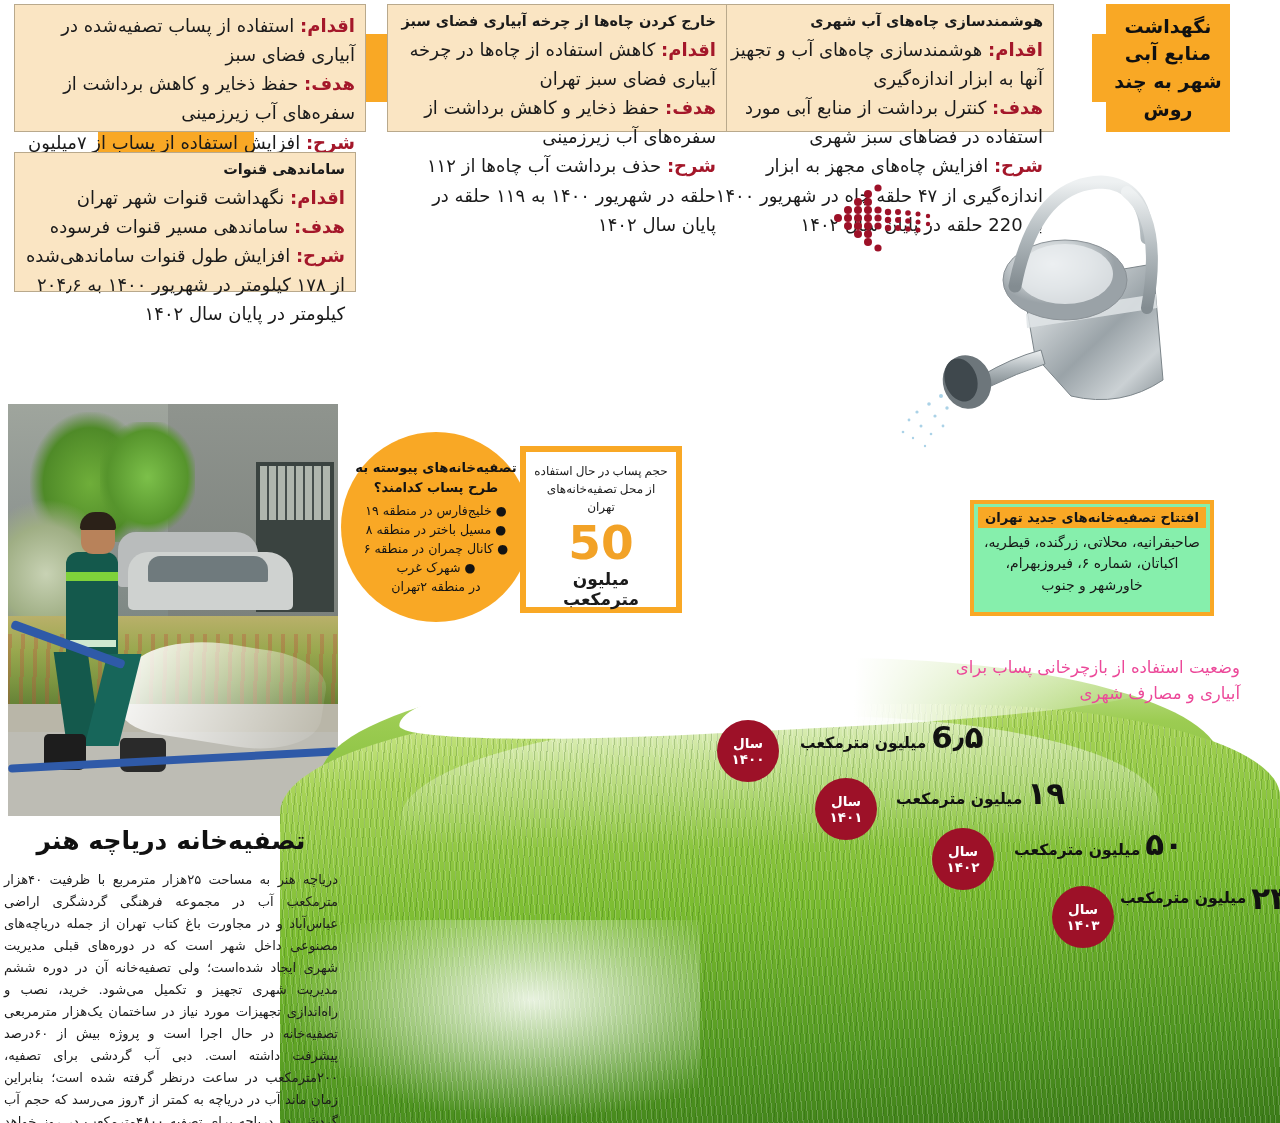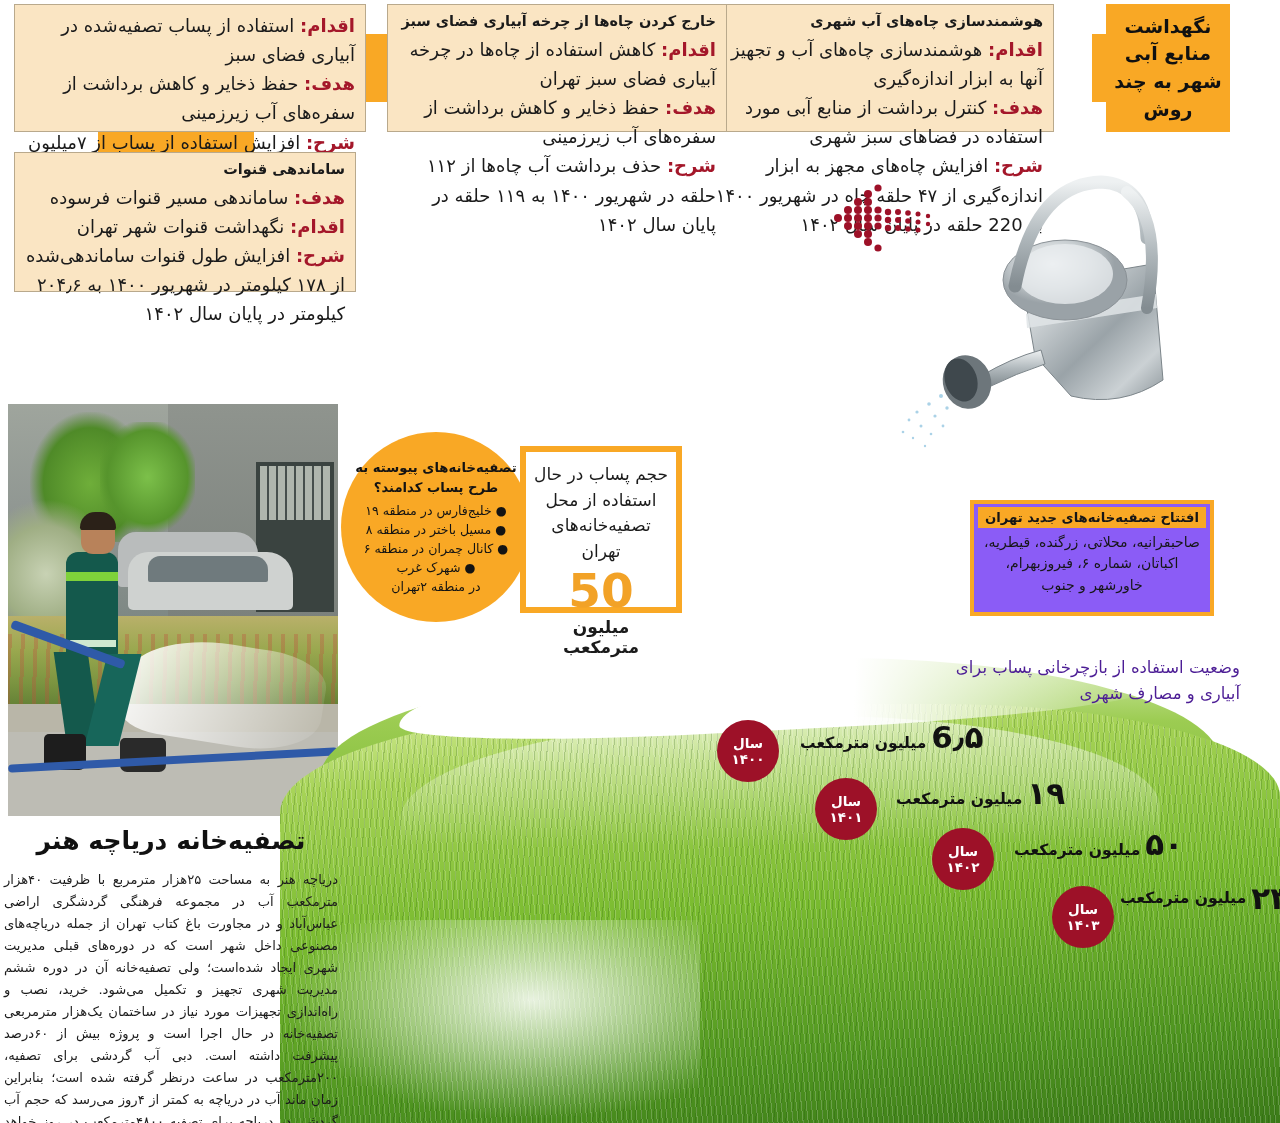--- a/index.html
+++ b/index.html
@@ -96,28 +96,28 @@
   #circle-plants .q{font-weight:bold;font-size:13.2px;line-height:1.48;margin-bottom:5px;}
   #circle-plants ul{list-style:none;margin:0;padding:0;font-size:12.6px;line-height:1.5;}
   #circle-plants li{white-space:nowrap;}
 
   
   #box-volume{
     position:absolute;left:520px;top:446px;width:162px;height:167px;
     border:6px solid #f9a825;background:#fff;box-sizing:border-box;
     text-align:center;padding:10px 8px 6px 8px;color:#1b1b1b;
   }
-  #box-volume .cap{font-size:17px;line-height:1.5;}
+  #box-volume .cap{font-size:12px;line-height:1.5;font-family:Liberation Serif, serif;}
   #box-volume .big{color:#f2a227;font-weight:bold;font-size:47px;line-height:1.05;margin:2px 0 2px;}
   #box-volume .unit{font-size:17px;font-weight:bold;}
 
   
   #box-new-plants{
     position:absolute;left:970px;top:500px;width:244px;height:116px;
-    border:4px solid #f9a825;background:#8b5cf6;box-sizing:border-box;
+    border:4px solid #f9a825;background:#86efac;box-sizing:border-box;
     padding:4px 8px 6px;text-align:center;color:#161616;
   }
   #box-new-plants .hdr{background:#f9a825;font-weight:bold;font-size:13.2px;padding:3px 4px;margin:-1px -4px 4px;}
   #box-new-plants .body{font-size:14px;line-height:1.52;}
 
   
   #watering-can{position:absolute;left:895px;top:168px;width:340px;height:300px;}
   #arrow-dots{position:absolute;left:828px;top:178px;width:120px;height:80px;}
 
   
@@ -151,21 +151,21 @@
     align-items:center;justify-content:center;font-weight:bold;
     font-size:13.5px;line-height:1.2;text-align:center;
   }
   .val{position:absolute;color:#111;white-space:nowrap;display:flex;align-items:baseline;gap:5px;}
   .val .num{font-weight:bold;font-size:31px;line-height:1;}
   .val .un{font-size:15.5px;font-weight:600;}
   .val.stack{flex-direction:row;align-items:center;}
   .val.stack .un{font-size:15.5px;line-height:1.25;text-align:right;}
   #chart-caption{
     position:absolute;left:940px;top:655px;width:300px;
-    text-align:right;font-size:16.5px;line-height:1.6;color:#4c1d95;
+    text-align:right;font-size:16.5px;line-height:1.6;color:#ec4899;
   }
 
   
   #article-lake{position:absolute;left:4px;top:826px;width:334px;}
   #article-lake h2{
     margin:0 0 14px;text-align:center;font-size:25px;font-weight:bold;color:#111;
   }
   #article-lake p{
     margin:0;font-size:13.1px;line-height:1.68;color:#1b1b1b;
     text-align:justify;text-align-last:center;
@@ -226,26 +226,26 @@
     </div>
     <div class="row">
       <span class="lbl">شرح:</span>
       <span>افزایش استفاده از پساب از ۷میلیون مترمکعب در شهریور ۱۴۰۰ به ۴۹میلیون مترمکعب در پایان سال ۱۴۰۲</span>
     </div>
   </div>
 
   <div class="card" id="card-qanat">
     <div class="card-title">ساماندهی قنوات</div>
     <div class="row">
+      <span class="lbl">اقدام:</span>
+      <span>نگهداشت قنوات شهر تهران</span>
+    </div>
+    <div class="row">
       <span class="lbl">هدف:</span>
       <span>ساماندهی مسیر قنوات فرسوده</span>
-    </div>
-    <div class="row">
-      <span class="lbl">اقدام:</span>
-      <span>نگهداشت قنوات شهر تهران</span>
     </div>
     <div class="row">
       <span class="lbl">شرح:</span>
       <span>افزایش طول قنوات ساماندهی‌شده از ۱۷۸ کیلومتر در شهریور ۱۴۰۰ به ۲۰۴٫۶ کیلومتر در پایان سال ۱۴۰۲</span>
     </div>
   </div>
 
   <svg id="arrow-dots" viewBox="0 0 120 80">
     <g fill="#9d1128">
       <circle cx="10" cy="40" r="4"></circle>

